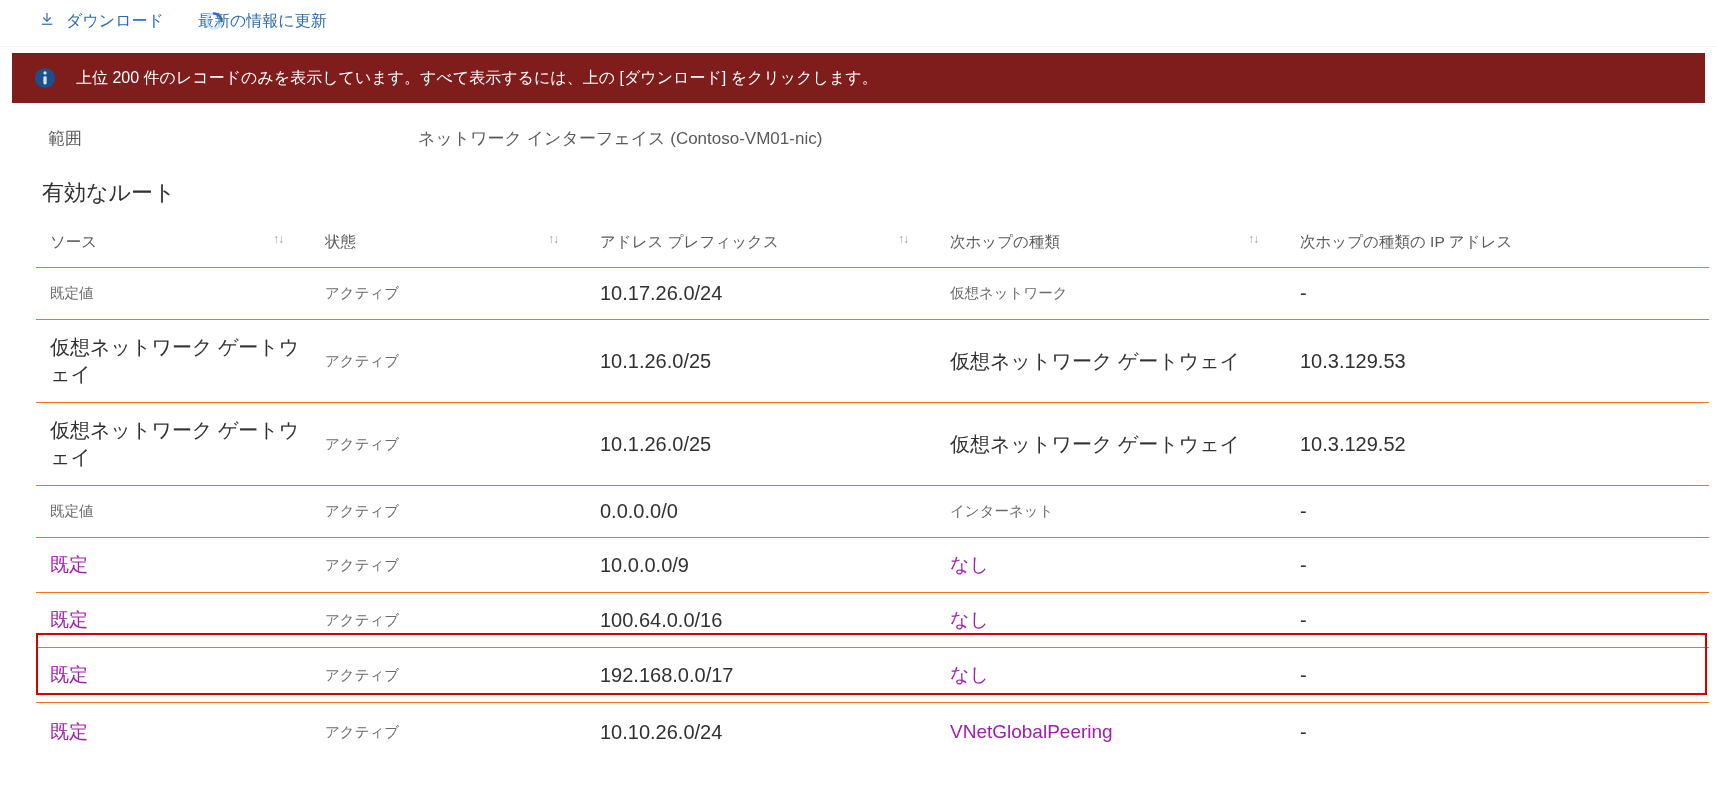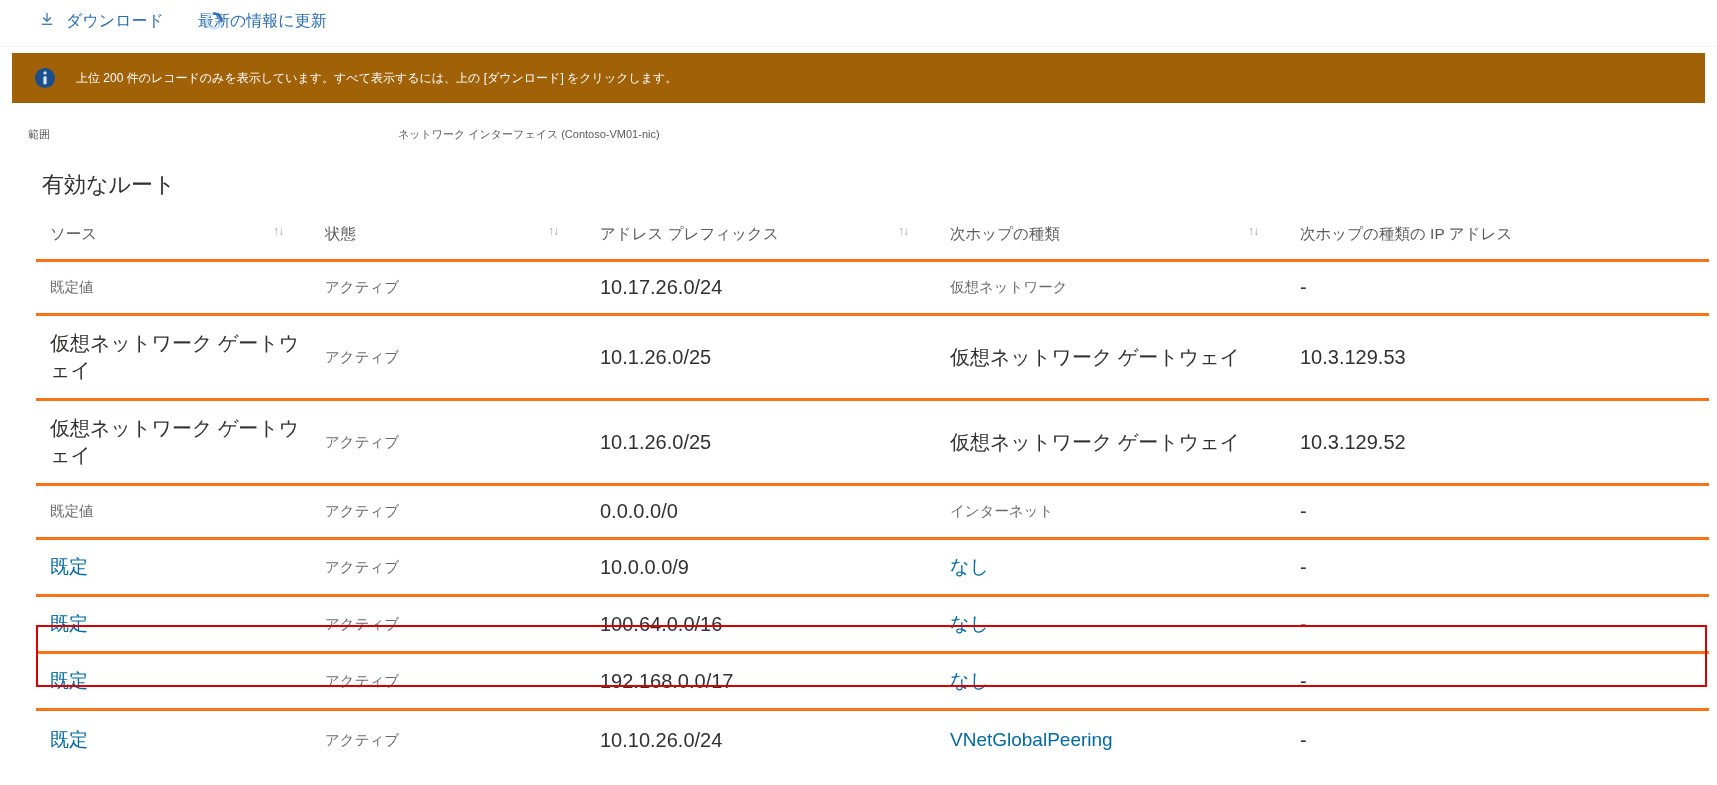--- a/index.html
+++ b/index.html
@@ -32,59 +32,59 @@
     position: absolute;
     left: 16px;
     top: 50%;
     transform: translate(-50%, -50%);
     width: 20px; height: 20px;
   }
   .tb-refresh .spinner svg { width: 20px; height: 20px; }
 
   .info-banner {
     margin: 6px 12px 0 12px;
-    background: #a16207;
+    background: #7f1d1d;
     padding: 14px 22px;
     display: flex;
     align-items: center;
     gap: 20px;
-    font-size: 12px;
+    font-size: 16px;
   }
   .info-banner .info-icon {
     width: 22px; height: 22px;
     flex: 0 0 22px;
   }
   .info-banner .info-icon svg { width: 22px; height: 22px; }
   .info-banner .info-text { color: #ffffff; }
 
   .scope-row {
     display: flex;
-    padding: 24px 0 0 28px;
-    font-size: 11px;
+    padding: 24px 0 0 48px;
+    font-size: 17px;
     color: #5a5a5a;
   }
   .scope-row .scope-label { width: 370px; }
   .scope-row .scope-value { color: #5a5a5a; text-align: right; }
 
   .section-title {
     padding: 28px 6px 6px 42px;
     font-size: 22px;
     color: #323130;
   }
 
   .table {
     width: calc(100% - 44px);
     margin: 10px 0 0 36px;
     border-collapse: collapse;
   }
   .table th, .table td {
     text-align: left;
     font-weight: 400;
     padding: 14px 10px 14px 14px;
-    border-top: 3px solid #f97316;
+    border-top: 1px solid #f97316;
     vertical-align: middle;
   }
   .table thead th {
     border-top: none;
     color: #5a5a5a;
     font-size: 15.5px;
     padding-top: 8px;
   }
   .col-src   { width: 275px; }
   .col-state { width: 275px; }
@@ -94,21 +94,21 @@
 
   .sort-icon {
     float: right;
     margin-right: 18px;
     color: #a0a0a0;
     font-size: 12px;
     letter-spacing: -1px;
   }
   .cell-small { color: #6a6a6a; font-size: 14.5px; }
   .cell-normal { color: #323130; font-size: 20px; }
-  .cell-large  { color: #0369a1; font-size: 19px; }
+  .cell-large  { color: #a21caf; font-size: 19px; }
 
   .highlight-row td { padding-top: 16px; padding-bottom: 16px; }
   .highlight-frame {
     border: 2px solid #d60000;
     margin: 0 10px 0 36px;
     height: 54px;
   }
 </style>
 </head>
 <body>

